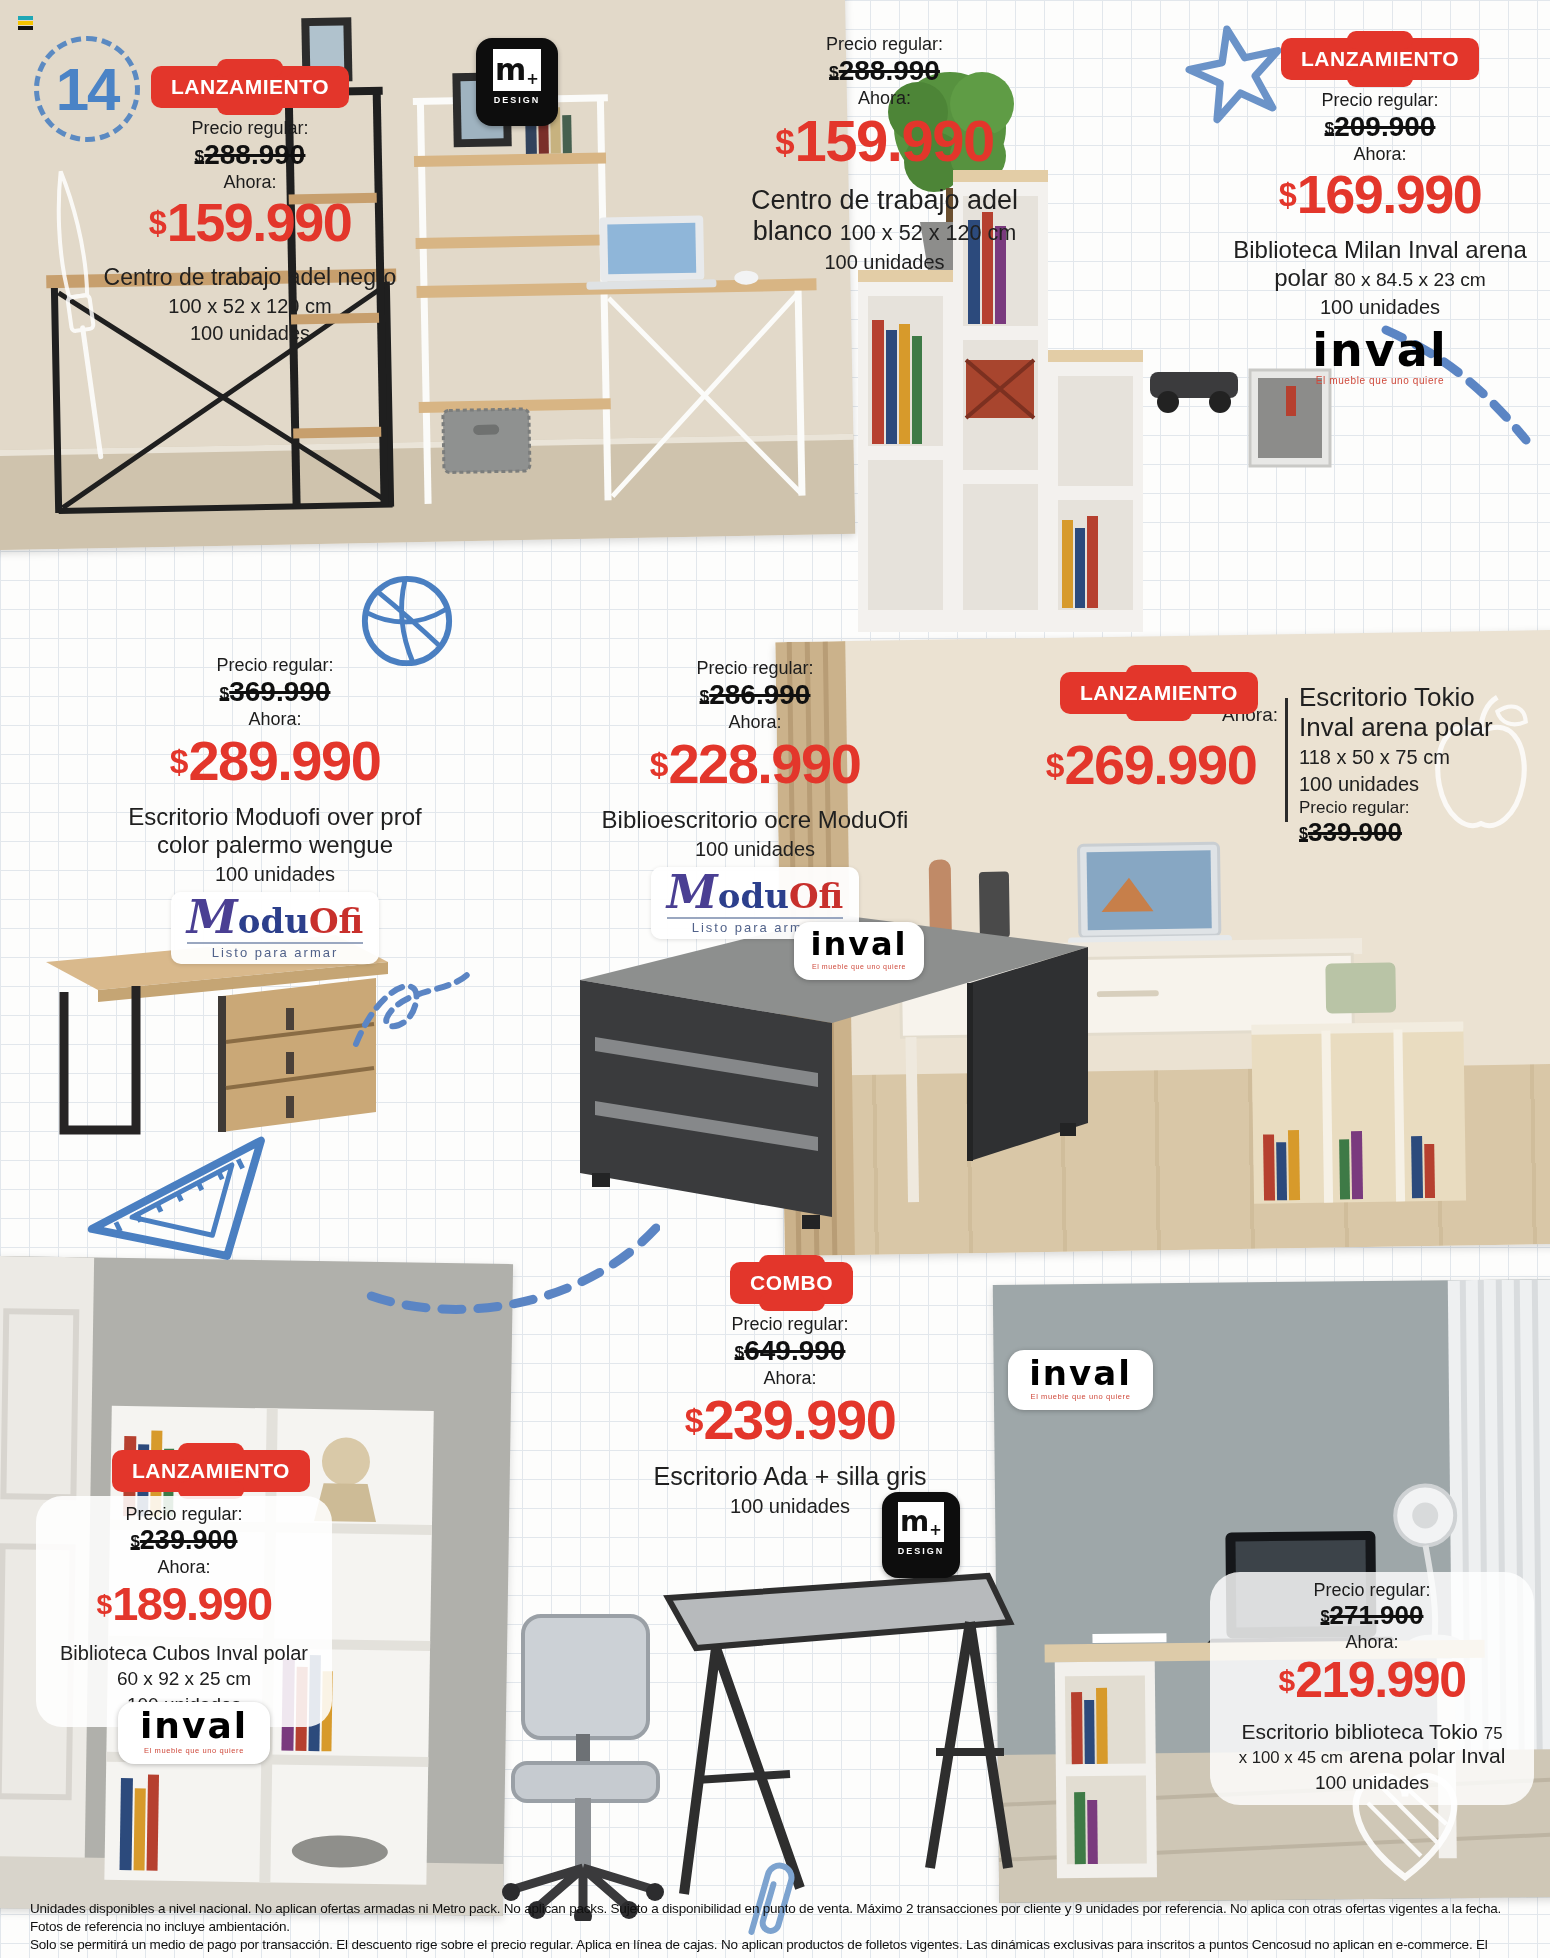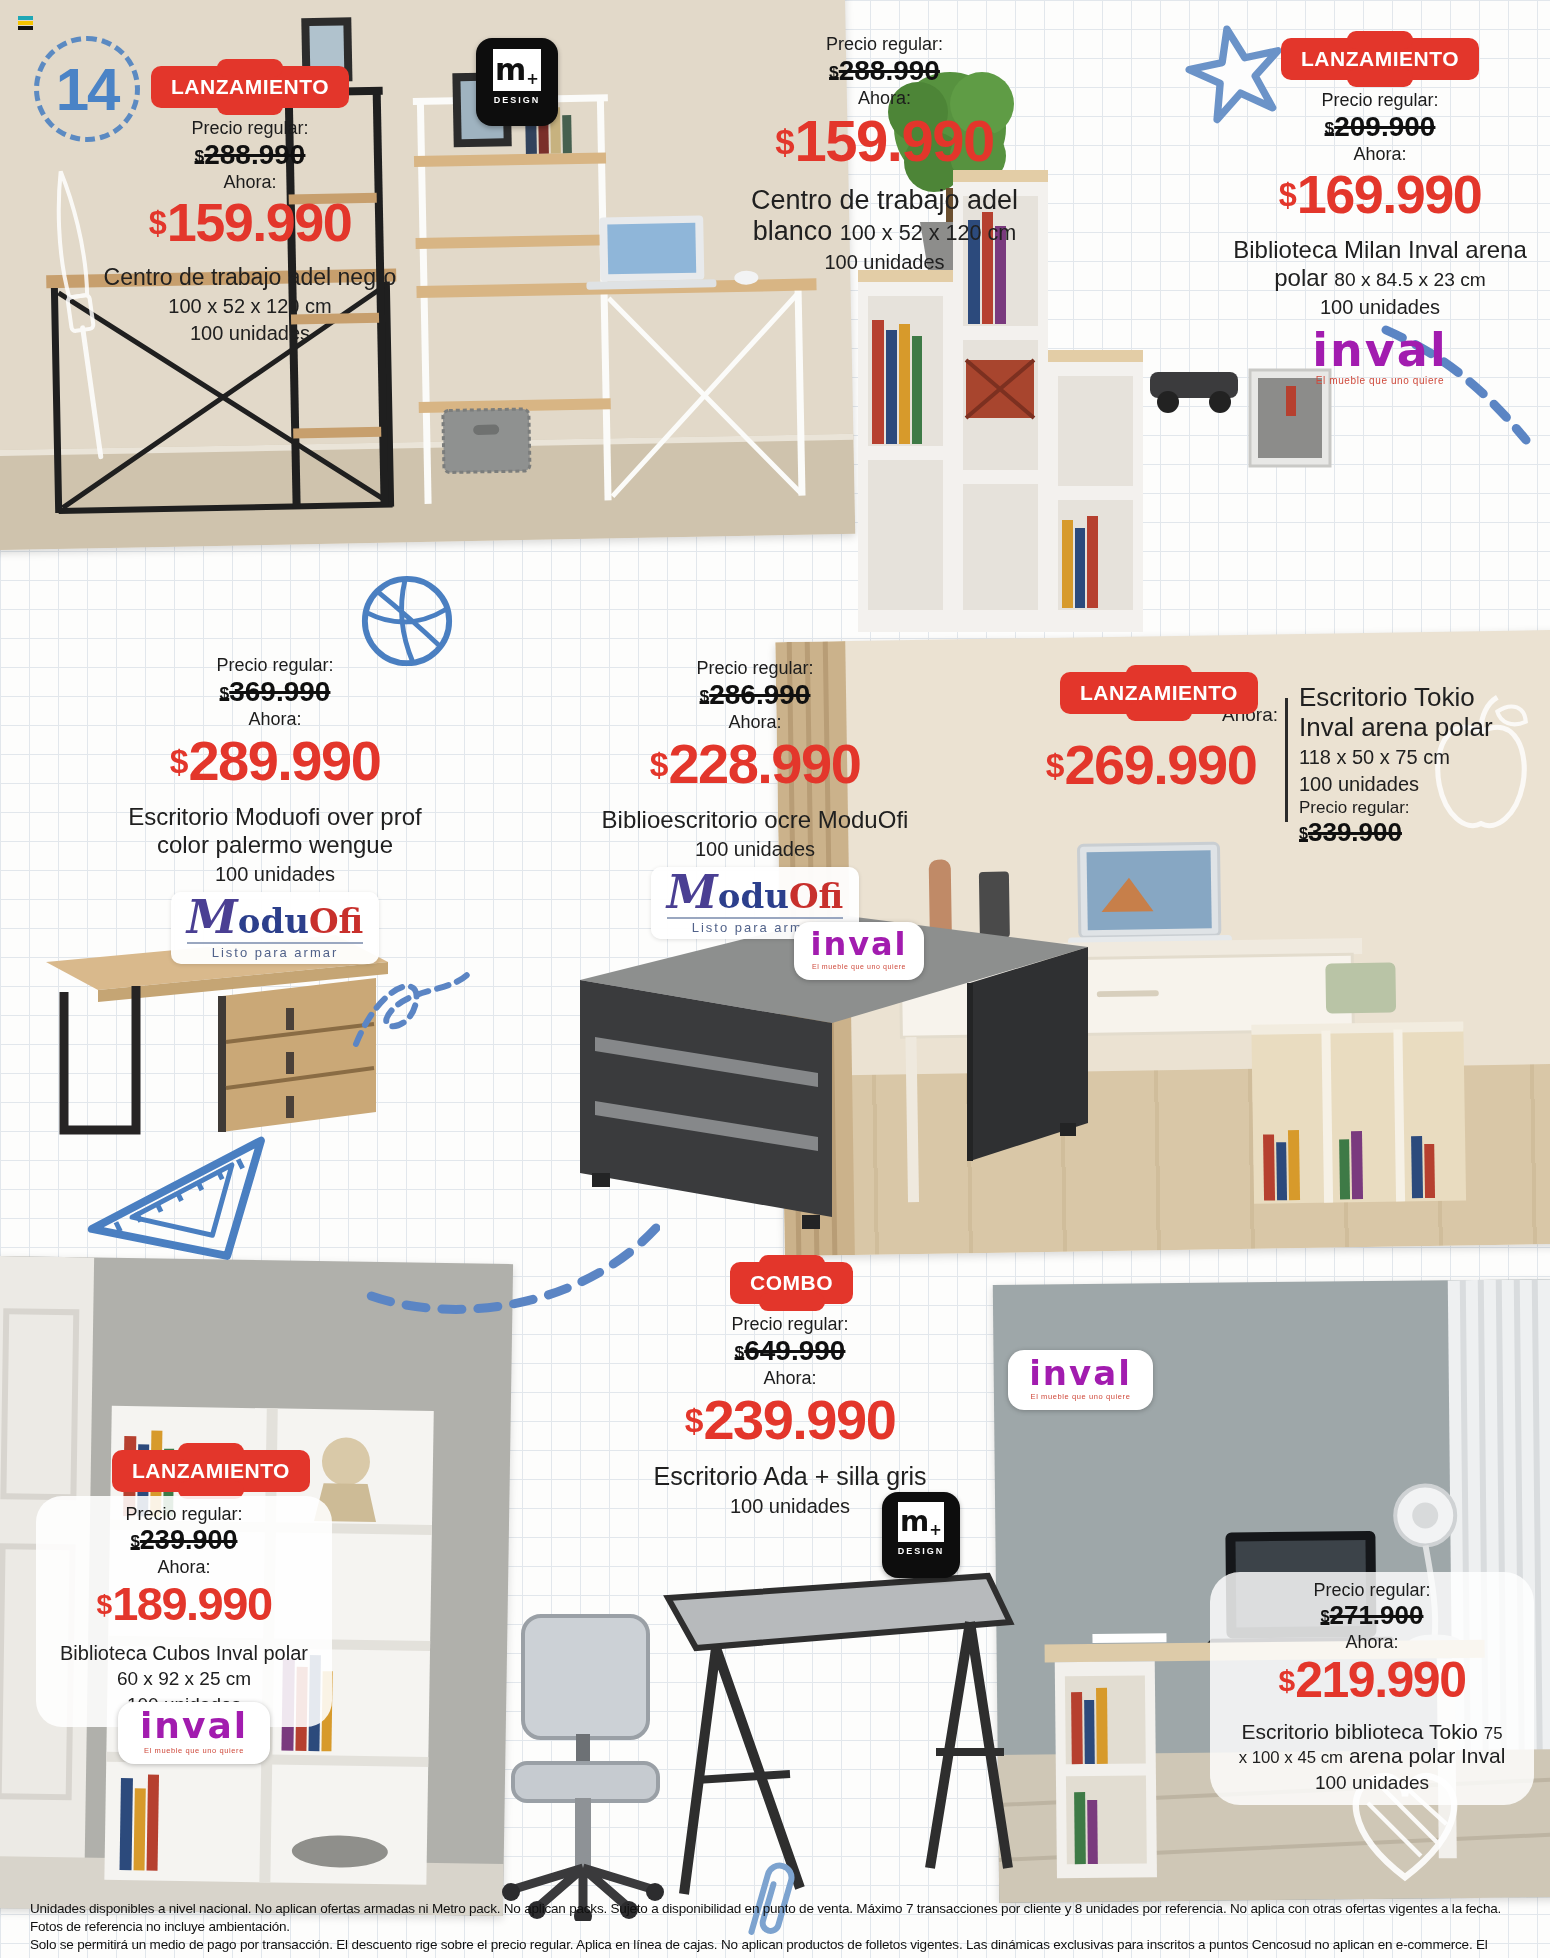--- a/index.html
+++ b/index.html
@@ -29,21 +29,21 @@
   .strike .cur{font-size:.62em;vertical-align:2px}
   .big{color:#e3362b;font-weight:700;font-size:56px;letter-spacing:-1.5px;line-height:1.02;margin-top:2px}
   .big .cur{font-size:.6em;position:relative;top:-.22em;letter-spacing:0}
   .pname{font-size:24px;line-height:1.16;margin-top:14px;color:#202020}
   .pdims,.punits{font-size:20px;line-height:1.2;margin-top:3px;color:#202020}
   .small{font-size:.8em}
   .whitebox{position:absolute;z-index:5;text-align:center;background:rgba(255,255,255,.88);
             border-radius:26px;padding:8px 12px 10px}
   
   .inval{display:inline-block;text-align:center;line-height:1}
-  .inval .word{display:block;font-family:"DejaVu Sans",sans-serif;font-weight:700;color:#a21caf;letter-spacing:2px}
+  .inval .word{display:block;font-family:"DejaVu Sans",sans-serif;font-weight:700;color:#000000;letter-spacing:2px}
   .inval .tag{display:block;color:#cf4a3c;letter-spacing:.6px;margin-top:3px}
   .invalbox{position:absolute;z-index:6;background:#fff;border-radius:16px;padding:6px 10px 7px;
             text-align:center;box-shadow:0 1px 5px rgba(0,0,0,.25)}
   
   .moduofi{display:inline-block;background:rgba(255,255,255,.95);border-radius:10px;padding:2px 16px 5px;
            font-family:"DejaVu Serif",serif;line-height:1;margin-top:6px;box-shadow:0 1px 4px rgba(0,0,0,.12)}
   .moduofi .m{font-size:46px;font-style:italic;font-weight:700;color:#4a3f93}
   .moduofi .odu{font-size:34px;font-weight:700;color:#2c3f8c}
   .moduofi .ofi{font-size:34px;font-weight:700;color:#c8302c}
   .moduofi .tag{display:block;border-top:2px solid #9aa7c0;margin-top:2px;padding-top:2px;
@@ -492,16 +492,16 @@
   <div class="pname" style="font-size:21px">
     <span>Escritorio biblioteca Tokio</span>
     <span class="small">75</span><br>
     <span class="small">x 100 x 45 cm</span>
     <span>arena polar Inval</span>
   </div>
   <div class="punits" style="font-size:19px">100 unidades</div>
 </div>
 
 <div class="legal">
-  <span>Unidades disponibles a nivel nacional. No aplican ofertas armadas ni Metro pack. No aplican packs. Sujeto a disponibilidad en punto de venta. Máximo 7 transacciones por cliente y 8 unidades por referencia. No aplica con otras ofertas vigentes a la fecha. Fotos de referencia no incluye ambientación.</span>
+  <span>Unidades disponibles a nivel nacional. No aplican ofertas armadas ni Metro pack. No aplican packs. Sujeto a disponibilidad en punto de venta. Máximo 2 transacciones por cliente y 9 unidades por referencia. No aplica con otras ofertas vigentes a la fecha. Fotos de referencia no incluye ambientación.</span>
   <span>Solo se permitirá un medio de pago por transacción. El descuento rige sobre el precio regular. Aplica en línea de cajas. No aplican productos de folletos vigentes. Las dinámicas exclusivas para inscritos a puntos Cencosud no aplican en e-commerce. El descuento aplica en la unidad de igual o menor</span>
 
 </div>
 
 </body></html>

